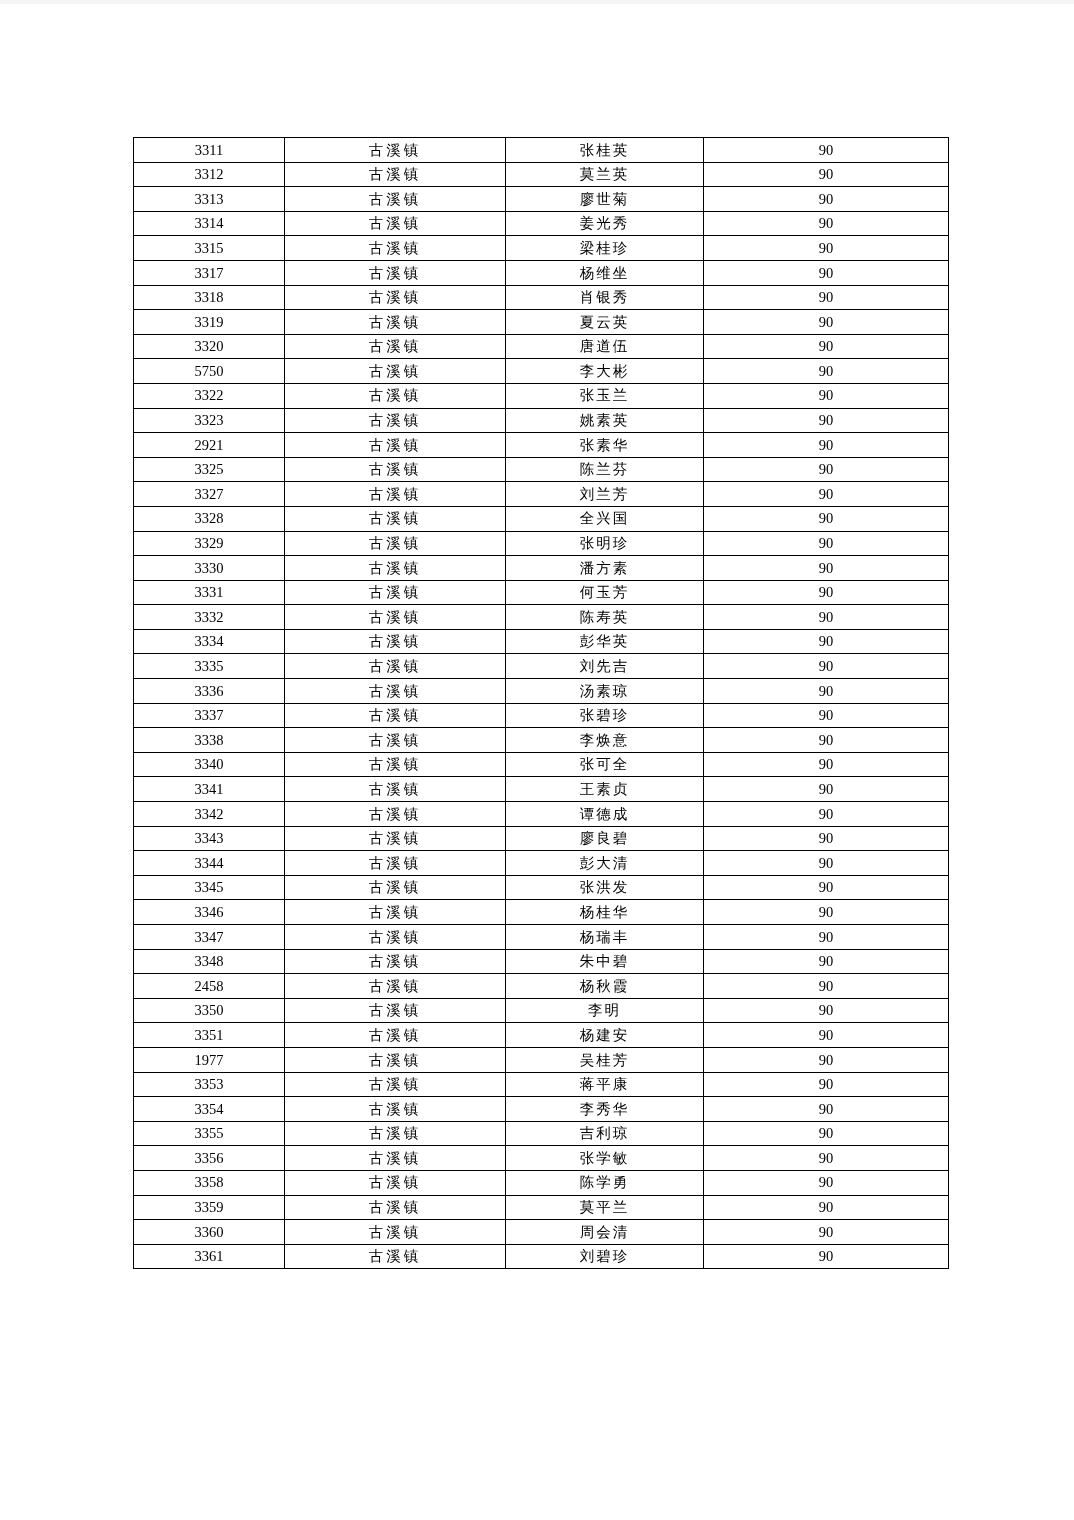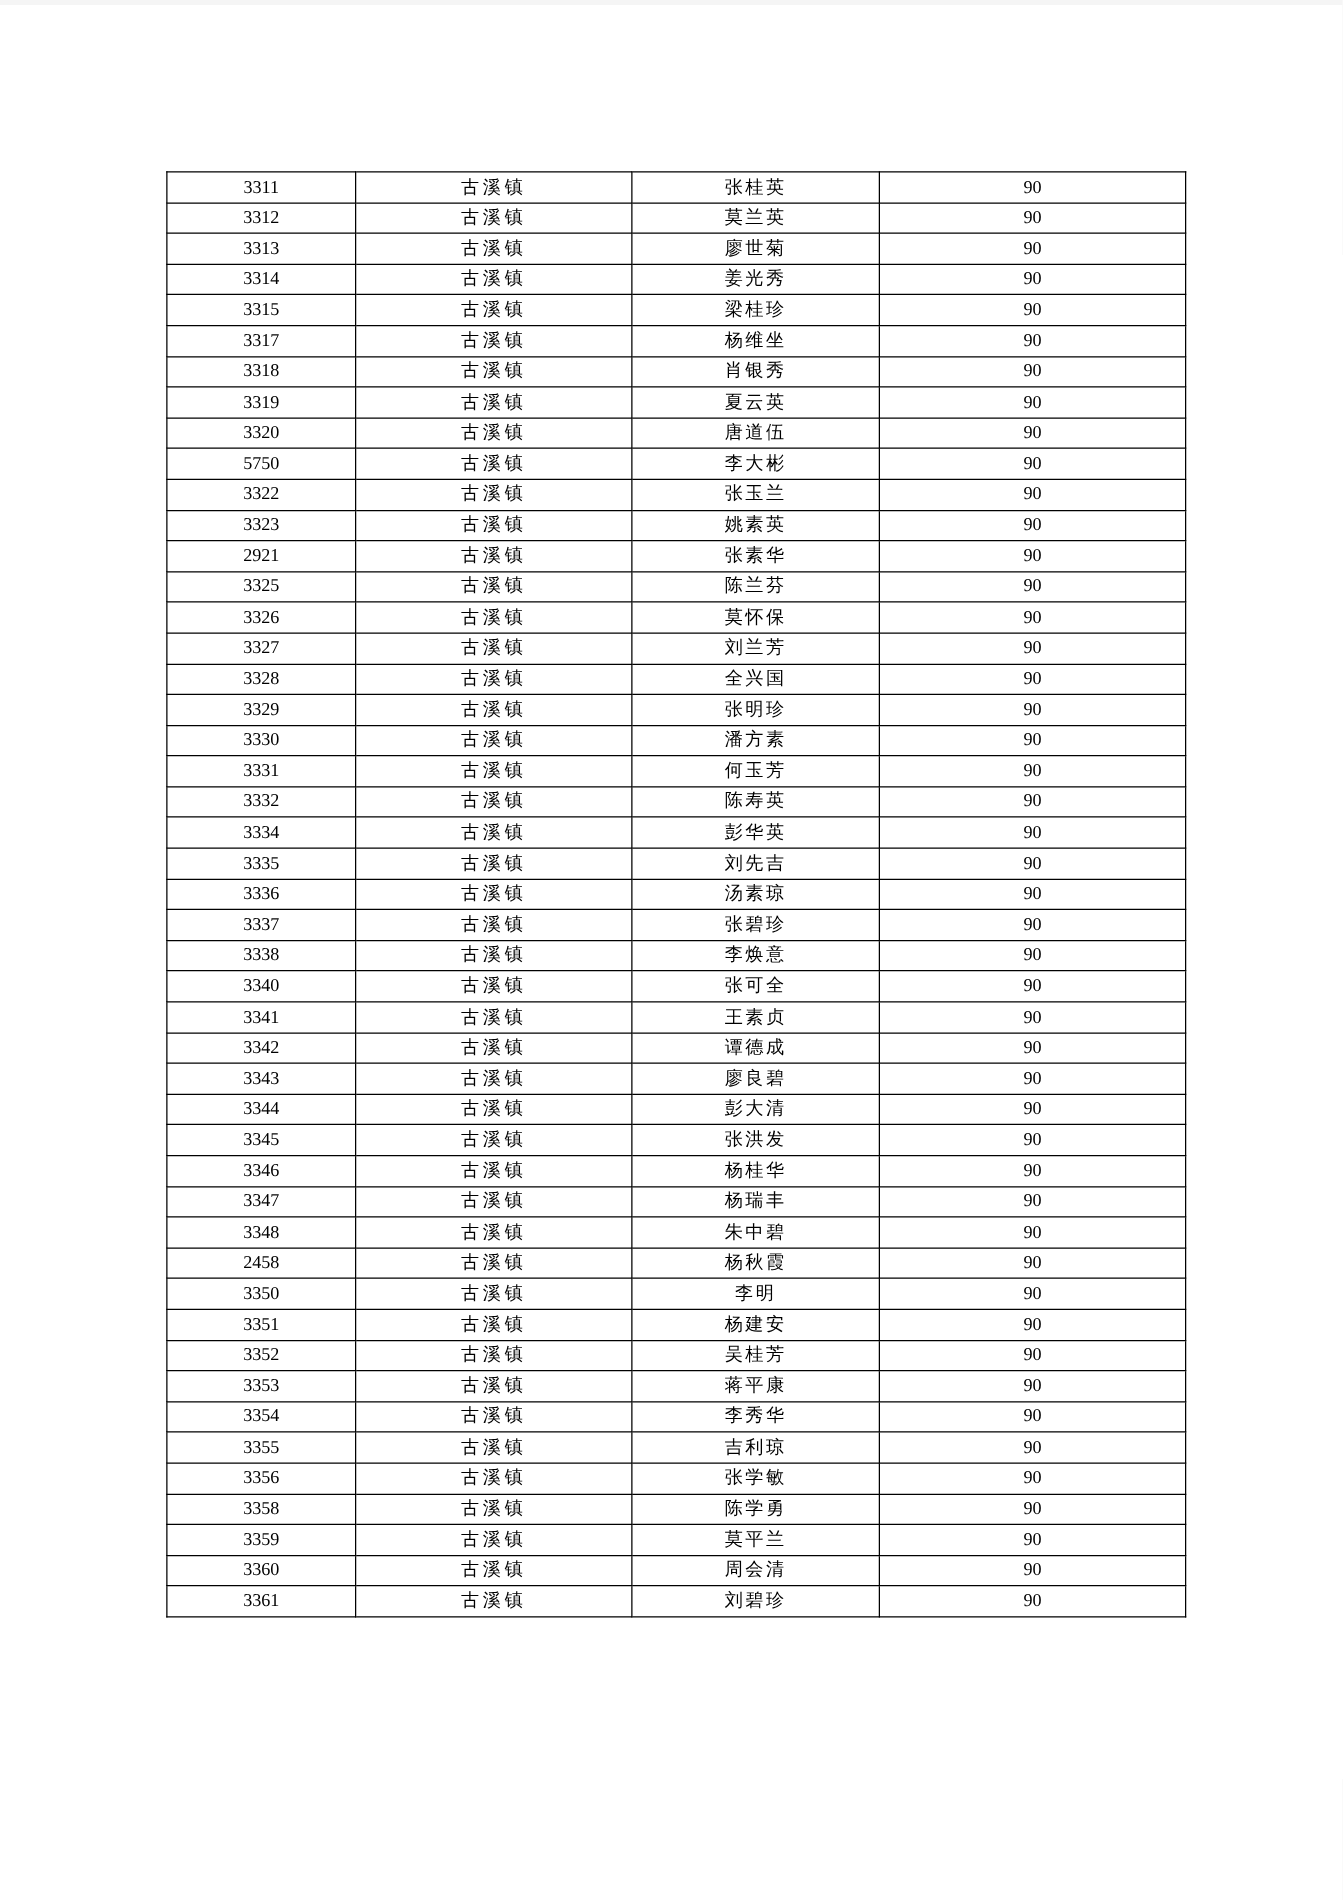--- a/index.html
+++ b/index.html
@@ -125,26 +125,20 @@
           <td class="col-name">张素华</td>
           <td class="col-score">90</td>
         </tr>
         <tr>
           <td class="col-serial">3325</td>
           <td class="col-town">古溪镇</td>
           <td class="col-name">陈兰芬</td>
           <td class="col-score">90</td>
         </tr>
         <tr>
-          <td class="col-serial">3326</td>
-          <td class="col-town">古溪镇</td>
-          <td class="col-name">莫怀保</td>
-          <td class="col-score">90</td>
-        </tr>
-        <tr>
           <td class="col-serial">3327</td>
           <td class="col-town">古溪镇</td>
           <td class="col-name">刘兰芳</td>
           <td class="col-score">90</td>
         </tr>
         <tr>
           <td class="col-serial">3328</td>
           <td class="col-town">古溪镇</td>
           <td class="col-name">全兴国</td>
           <td class="col-score">90</td>
@@ -269,21 +263,21 @@
           <td class="col-name">李明</td>
           <td class="col-score">90</td>
         </tr>
         <tr>
           <td class="col-serial">3351</td>
           <td class="col-town">古溪镇</td>
           <td class="col-name">杨建安</td>
           <td class="col-score">90</td>
         </tr>
         <tr>
-          <td class="col-serial">3352</td>
+          <td class="col-serial">1977</td>
           <td class="col-town">古溪镇</td>
           <td class="col-name">吴桂芳</td>
           <td class="col-score">90</td>
         </tr>
         <tr>
           <td class="col-serial">3353</td>
           <td class="col-town">古溪镇</td>
           <td class="col-name">蒋平康</td>
           <td class="col-score">90</td>
         </tr>

